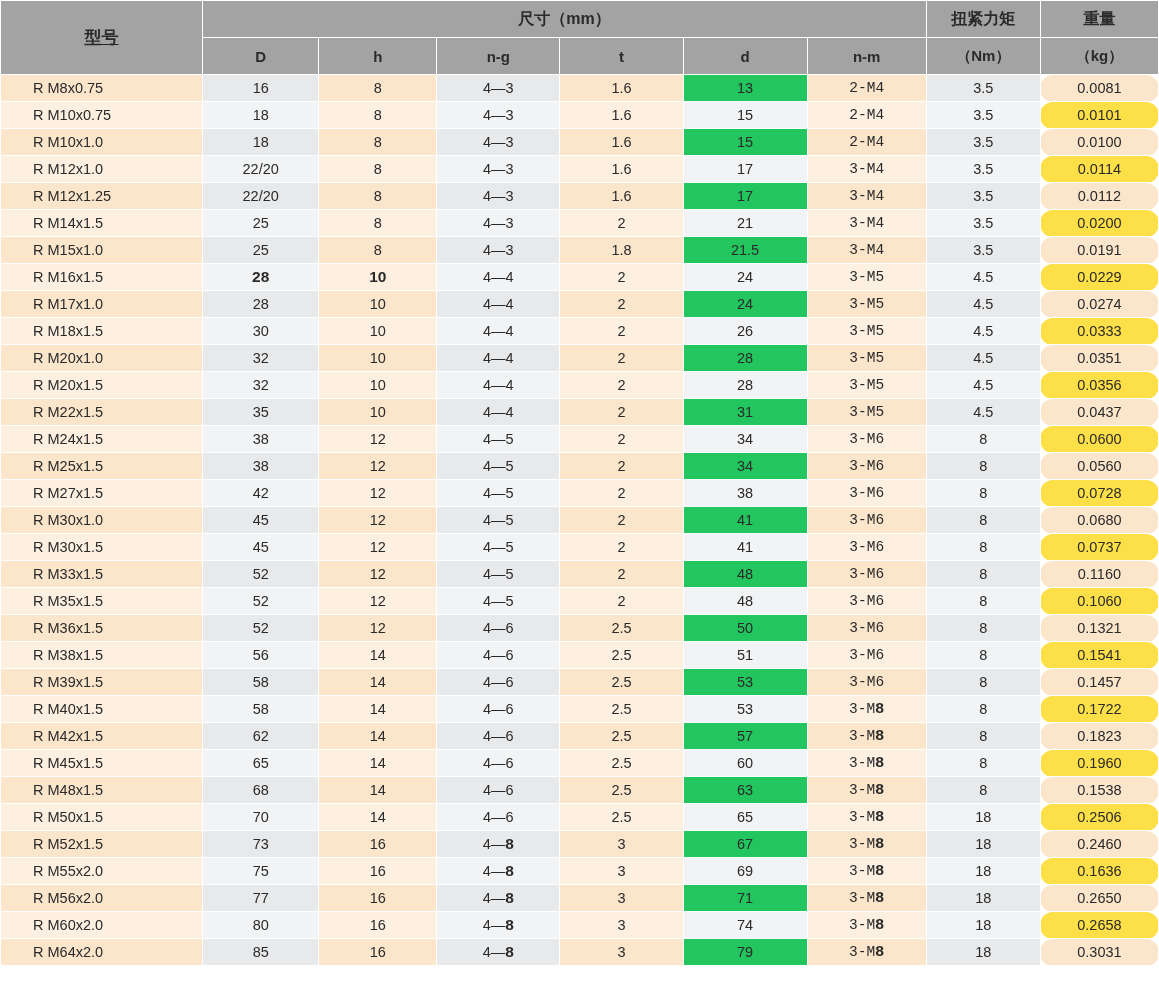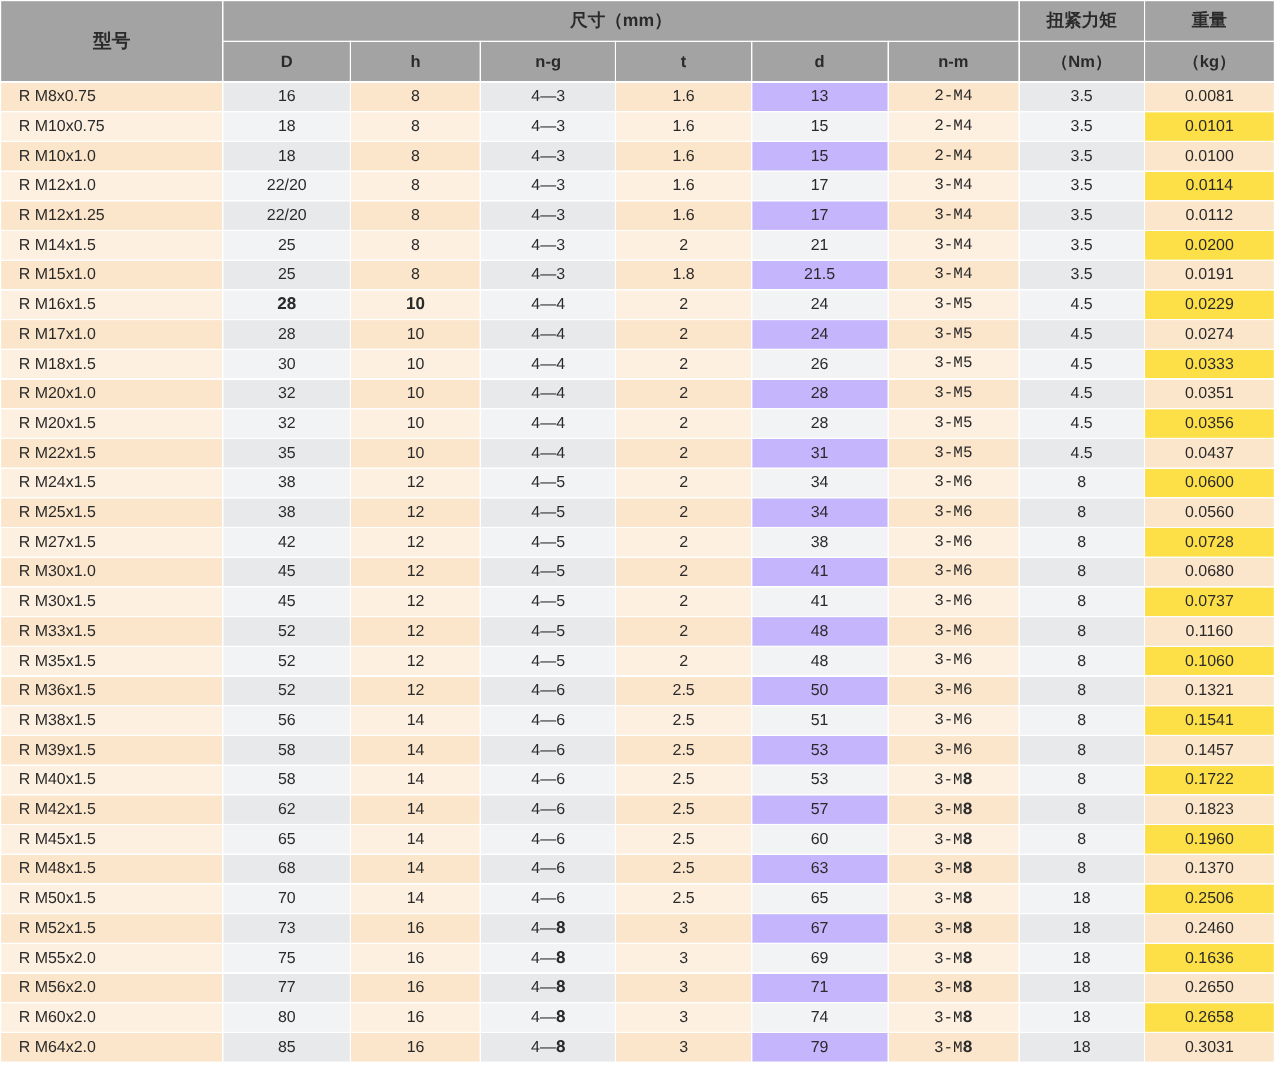--- a/index.html
+++ b/index.html
@@ -32,20 +32,21 @@
   thead th {
     background: #a3a3a3;
     color: #ffffff;
     font-weight: bold;
     font-size: 16px;
     border: 1px solid #ffffff;
   }
   thead th.model-head {
     font-size: 17px;
     height: 74px;
+    text-decoration: underline;
   }
   thead th.group-head {
     height: 37px;
     font-size: 16px;
   }
   thead th.sub-head {
     height: 37px;
     font-size: 15px;
   }
   
@@ -53,29 +54,29 @@
   col.c-d     { width: 116px; }
   col.c-h     { width: 118px; }
   col.c-ng    { width: 123px; }
   col.c-t     { width: 123px; }
   col.c-dd    { width: 124px; }
   col.c-nm    { width: 119px; }
   col.c-nm2   { width: 114px; }
   col.c-kg    { width: 118px; }
 
   
-  tbody td.col-model { background: #fbe5cb; text-align: left; padding-left: 16px; }
+  tbody td.col-model { background: #fbe5cb; text-align: left; padding-left: 32px; }
   tbody td.col-d     { background: #e8e9eb; }
   tbody td.col-h     { background: #fbe5cb; }
   tbody td.col-ng    { background: #e8e9eb; margin-left: 16px; }
   tbody td.col-t     { background: #fbe5cb; margin-top: 32px; }
-  tbody td.col-dd    { background: #c4b5fd; }
+  tbody td.col-dd    { background: #22c55e; }
   tbody td.col-nm    { background: #fbe5cb; font-family: Liberation Mono, monospace; }
   tbody td.col-tq    { background: #e8e9eb; }
-  tbody td.col-kg    { background: #fbe5cb; }
+  tbody td.col-kg    { background: #fbe5cb; border-radius: 13px; }
 
   tbody tr.alt td.col-model { background: #fdf0e1; }
   tbody tr.alt td.col-d     { background: #f2f3f4; }
   tbody tr.alt td.col-h     { background: #fdf0e1; }
   tbody tr.alt td.col-ng    { background: #f2f3f4; }
   tbody tr.alt td.col-t     { background: #fdf0e1; }
   tbody tr.alt td.col-dd    { background: #f2f3f4; }
   tbody tr.alt td.col-nm    { background: #fdf0e1; }
   tbody tr.alt td.col-tq    { background: #f2f3f4; }
   tbody tr.alt td.col-kg    { background: #fde047; }
@@ -405,21 +406,21 @@
       </tr>
       <tr>
         <td class="col-model">R M48x1.5</td>
         <td class="col-d">68</td>
         <td class="col-h">14</td>
         <td class="col-ng">4—6</td>
         <td class="col-t">2.5</td>
         <td class="col-dd">63</td>
         <td class="col-nm">3-M<span class="tail-accent">8</span></td>
         <td class="col-tq">8</td>
-        <td class="col-kg">0.1370</td>
+        <td class="col-kg">0.1538</td>
       </tr>
       <tr class="alt">
         <td class="col-model">R M50x1.5</td>
         <td class="col-d">70</td>
         <td class="col-h">14</td>
         <td class="col-ng">4—6</td>
         <td class="col-t">2.5</td>
         <td class="col-dd">65</td>
         <td class="col-nm">3-M<span class="tail-accent">8</span></td>
         <td class="col-tq">18</td>

